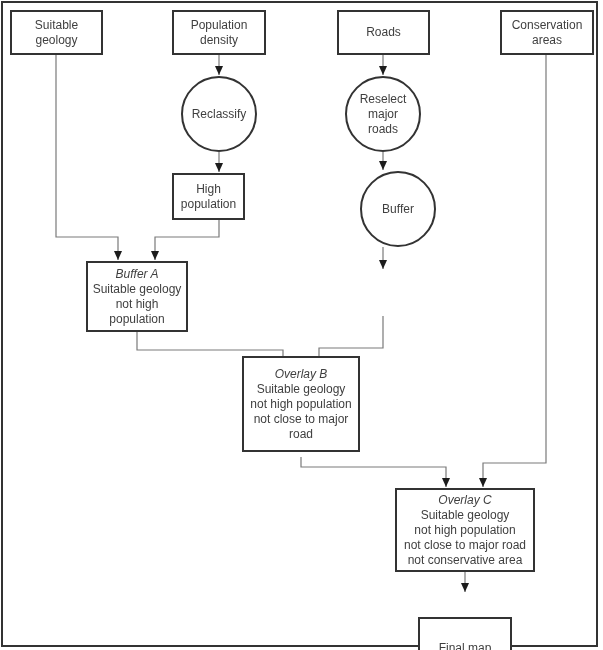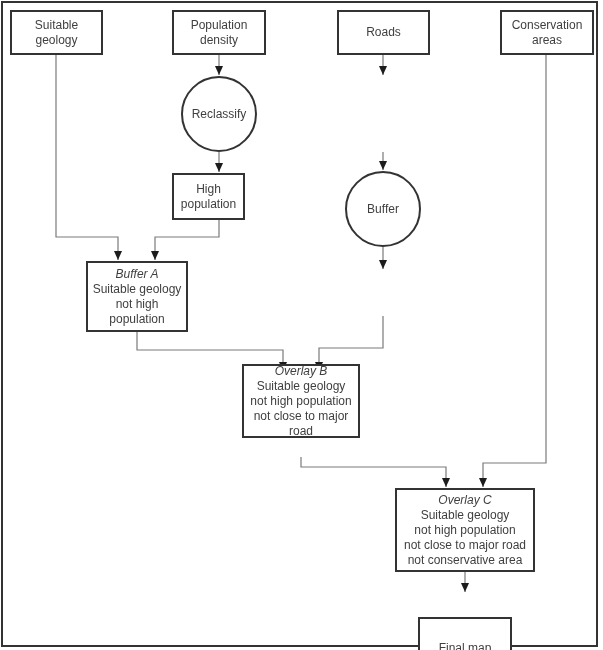--- a/index.html
+++ b/index.html
@@ -78,39 +78,44 @@
 
   <div class="node circle" style="left:181px;top:76px;width:76px;height:76px">
     <div class="lbl">Reclassify</div>
   </div>
 
   <div class="node" style="left:500px;top:10px;width:94px;height:45px">
     <div class="lbl">Conservation
 areas</div>
   </div>
 
+  <div class="node circle" style="left:345px;top:76px;width:76px;height:76px">
+    <div class="lbl">Reselect
+major
+roads</div>
+  </div>
 
-  <div class="node circle" style="left:345px;top:171px;width:76px;height:76px">
+  <div class="node circle" style="left:360px;top:171px;width:76px;height:76px">
     <div class="lbl">Buffer</div>
   </div>
 
   <div class="node" style="left:172px;top:173px;width:73px;height:47px">
     <div class="lbl">High
 population</div>
   </div>
 
   <div class="node" style="left:86px;top:261px;width:102px;height:71px">
     <div class="ovl-title">Buffer A</div>
     <div class="lbl">Suitable geology
 not high
 population</div>
   </div>
 
 
-  <div class="node" style="left:242px;top:364px;width:118px;height:74px">
+  <div class="node" style="left:242px;top:356px;width:118px;height:96px">
     <div class="ovl-title">Overlay B</div>
     <div class="lbl">Suitable geology
 not high population
 not close to major
 road</div>
   </div>
 
   <div class="node" style="left:395px;top:488px;width:140px;height:84px">
     <div class="ovl-title">Overlay C</div>
     <div class="lbl">Suitable geology

